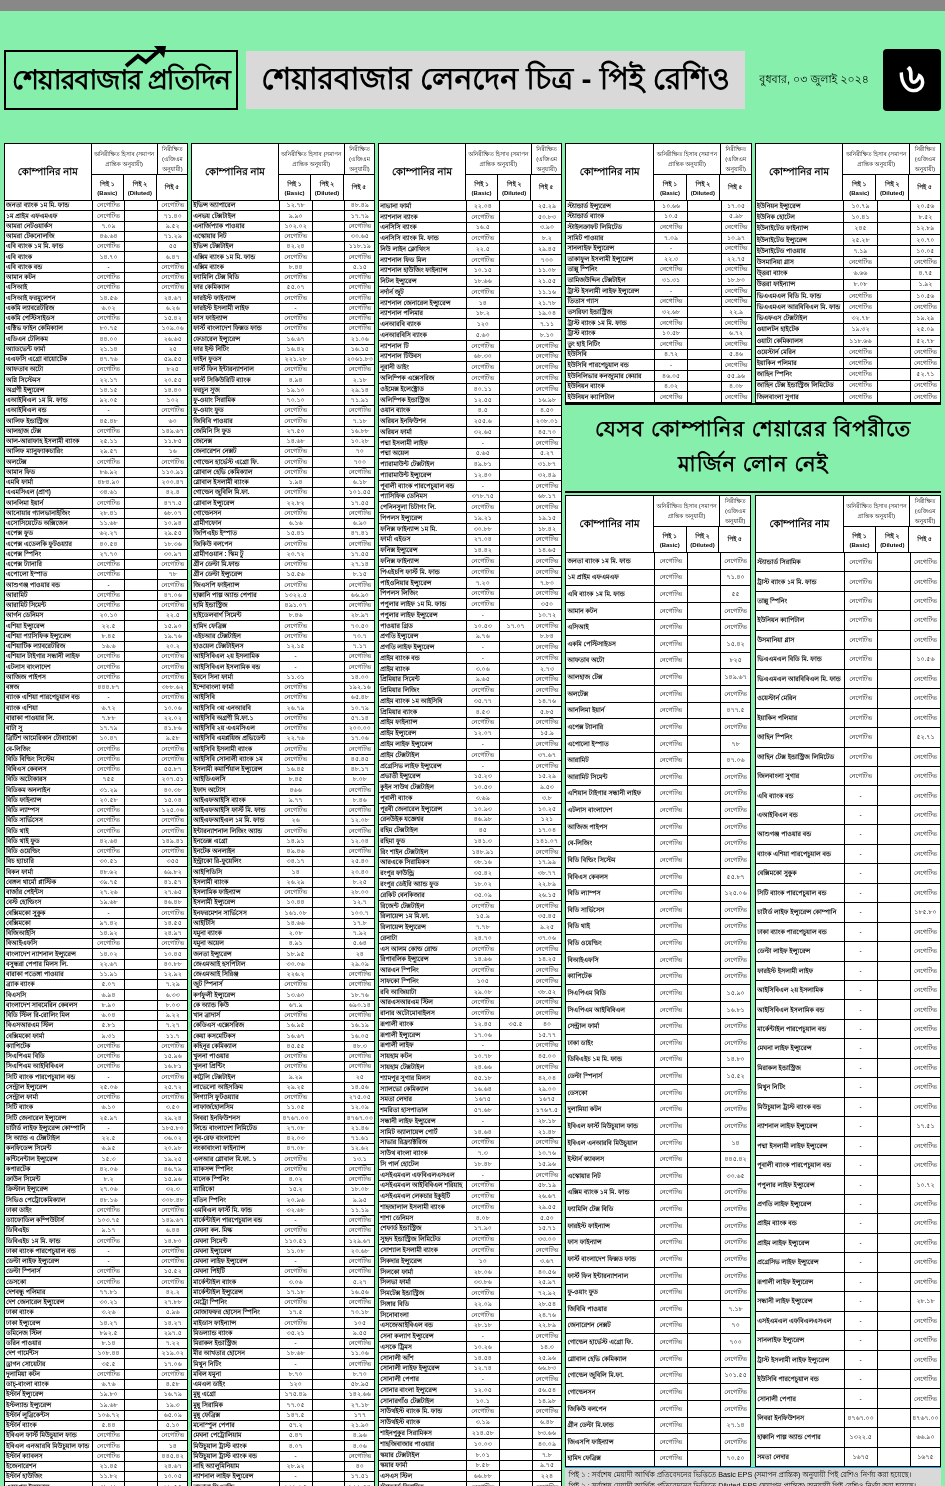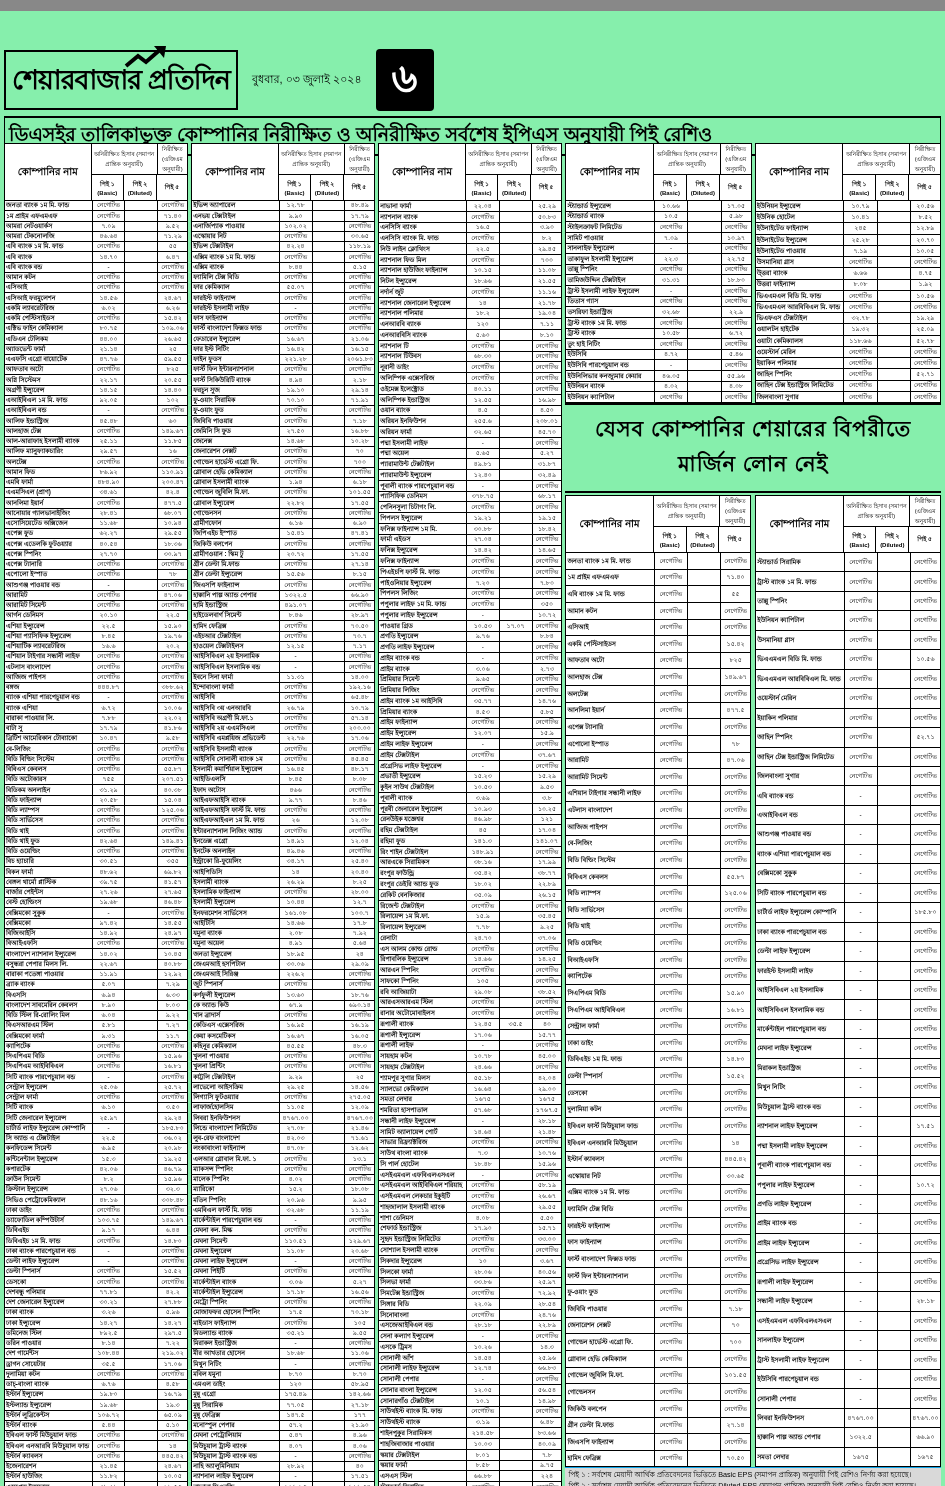--- a/index.html
+++ b/index.html
@@ -62,27 +62,29 @@
     <div class="masthead">
       <div class="logo-box">
         <span class="logo-arrow">
           <svg width="46" height="26" viewBox="0 0 46 26">
               <path d="M2 22 L14 12 L22 18 L38 4" stroke="#000" stroke-width="4" fill="none"></path>
               <path d="M30 2 L42 2 L40 14 Z" fill="#000"></path>
             </svg>
         </span>
         <span class="logo-text">শেয়ারবাজার প্রতিদিন</span>
       </div>
+      <div class="title-band">
+        <span class="t">শেয়ারবাজার লেনদেন চিত্র - পিই রেশিও</span>
+      </div>
       <div class="date-txt">বুধবার, ০৩ জুলাই ২০২৪</div>
       <div class="pagenum-box">
         <span>৬</span>
       </div>
     </div>
 
-    <div class="subtitle-bar">ডিএসইর তালিকাভুক্ত কোম্পানির নিরীক্ষিত ও অনিরীক্ষিত সর্বশেষ ইপিএস অনুযায়ী পিই রেশিও</div>
 
     <div class="content">
       <div class="colmn">
         <div class="petable">
             <div class="thead">
               <div class="th-company">কোম্পানির নাম</div>
               <div class="th-right">
                 <div class="th-top">
                   <div class="th-unaudited">অনিরীক্ষিত হিসাব (সমাপন প্রান্তিক অনুযায়ী)</div>
                   <div class="th-audited">নিরীক্ষিত (এজিএম অনুযায়ী)</div>

